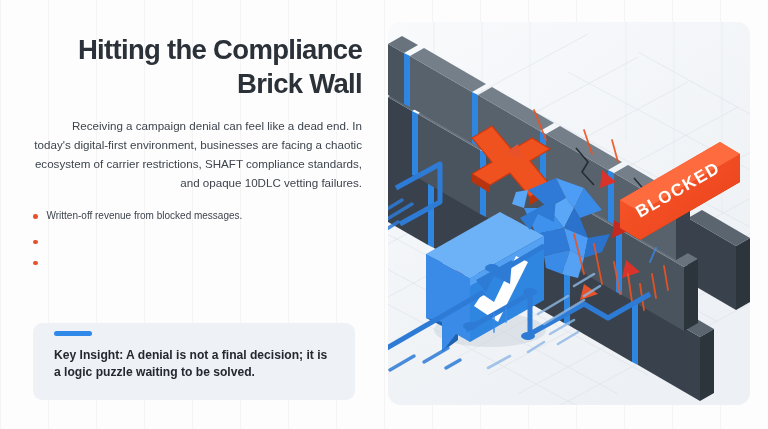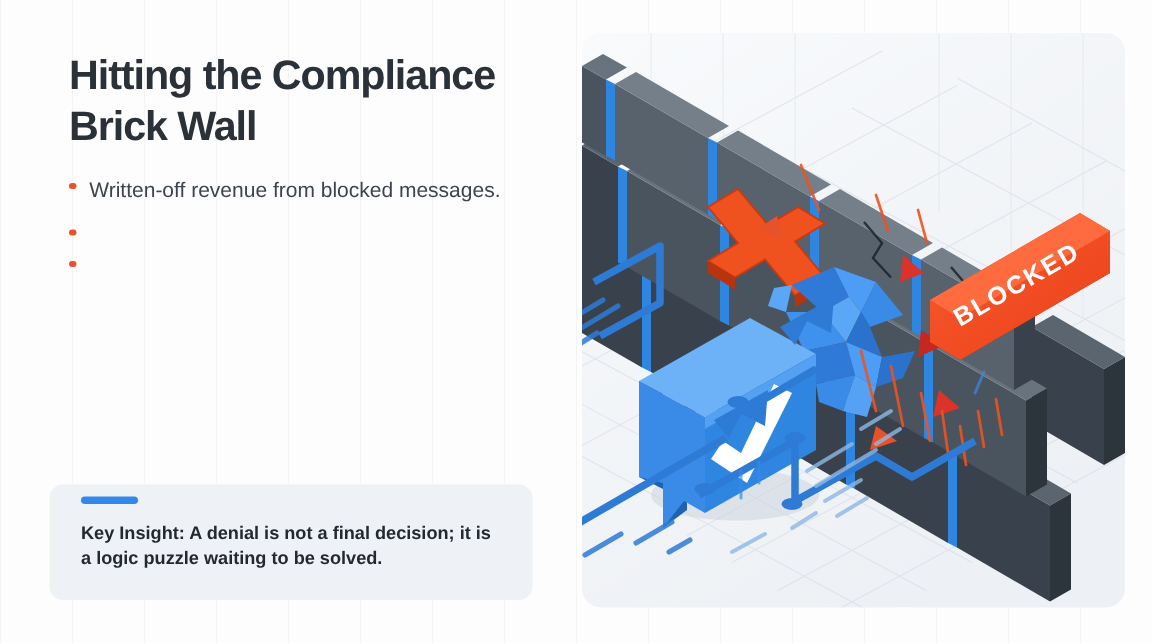--- a/index.html
+++ b/index.html
@@ -26,21 +26,22 @@
       rgba(0,0,0,0) 48px);
     pointer-events:none;
     z-index:0;
   }
 
   
   #left-col {
     position:relative;
     z-index:1;
     width:388px;
-    padding:33px 26px 0 46px;
+    padding:33px 26px 0 33px;
+    text-align:right;
   }
   #title {
     font-size:27.5px;
     font-weight:bold;
     line-height:1.22;
     letter-spacing:-0.7px;
     color:#2b3139;
     white-space:pre-line;
   }
   #intro {
@@ -58,21 +59,21 @@
   }
   .bullet-dot {
     width:4.5px; height:4.5px;
     border-radius:50%;
     background:#e8522a;
     margin-top:5.5px;
     margin-right:9px;
     flex:0 0 auto;
   }
   .bullet-text {
-    font-size:14px;
+    font-size:10px;
     line-height:1.45;
     color:#3d444d;
     max-width:295px;
   }
   #callout {
     position:absolute;
     left:33px; top:323px;
     width:322px;
     background:#eef1f6;
     border-radius:9px;
@@ -109,20 +110,21 @@
 
 <div id="slide">
 
   <div id="grid-bg"></div>
 
   <div id="left-col">
 
     <h1 id="title">Hitting the Compliance
 Brick Wall</h1>
 
+    <p id="intro">Receiving a campaign denial can feel like a dead end. In today's digital-first environment, businesses are facing a chaotic ecosystem of carrier restrictions, SHAFT compliance standards, and opaque 10DLC vetting failures.</p>
 
     <ul id="bullets">
       <li class="bullet-row">
         <span class="bullet-dot"></span>
         <span class="bullet-text">Written-off revenue from blocked messages.</span>
       </li>
       <li class="bullet-row">
         <span class="bullet-dot"></span>
       </li>
       <li class="bullet-row">

